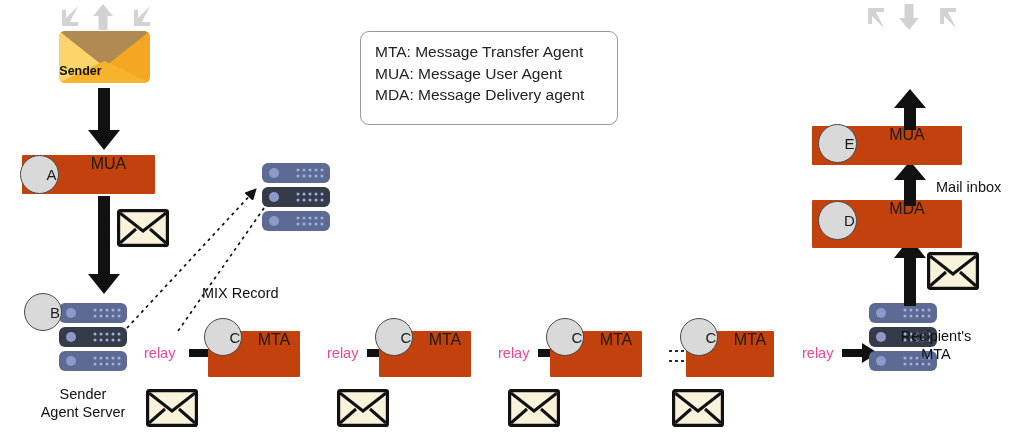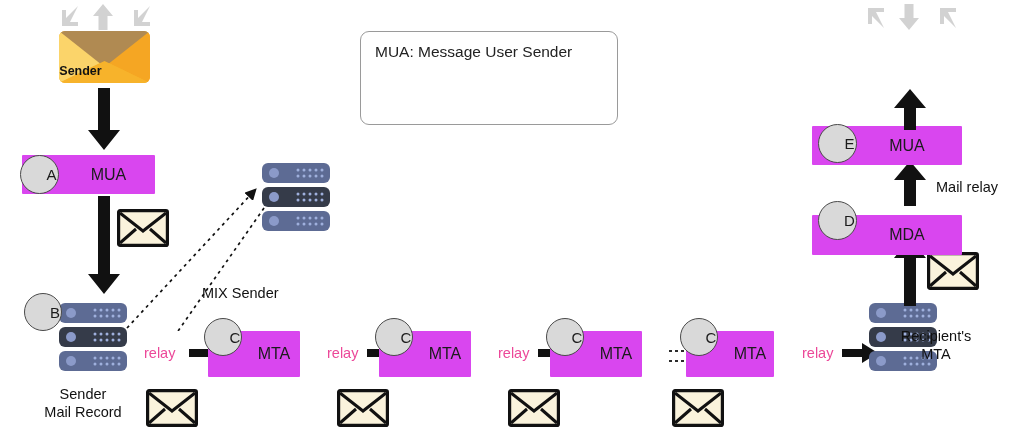--- a/index.html
+++ b/index.html
@@ -29,22 +29,22 @@
   .bigenv .envlabel {
     position:absolute; left:0; right:0; bottom:5px;
     text-align:center; font-size:12.5px; font-weight:700; color:#111;
   }
 
   
   .triarrows { width:100px; height:30px; }
 
   
   .gbox {
-    background:#d946ef; border-radius:1px;
-    display:flex; align-items:center;
+    background:#c2410c; border-radius:1px;
+    display:flex; align-items:flex-start;
   }
   .gbox .gtext {
     font-size:16px; color:#1b1b1b; width:100%;
     text-align:center; padding-left:16px;
   }
   .step-circle {
     position:absolute; border-radius:50%;
     background:#d9d9d9; border:1.6px solid #4a4a4a;
     display:flex; align-items:center; justify-content:center;
     font-size:15px; color:#1b1b1b;
@@ -60,21 +60,23 @@
   .plabel { font-size:14.5px; color:#111; line-height:18px; text-align:center; white-space:nowrap;}
   .plabel-l { font-size:14.5px; color:#111; line-height:18px; white-space:nowrap;}
   .relay { font-size:14.5px; color:#ec4899; white-space:nowrap; }
 </style>
 </head>
 <body>
 
 <div id="stage">
 
   <div class="abs legend">
-    <div class="legend-line">MUA: Message User Sender</div>
+    <div class="legend-line">MTA: Message Transfer Agent</div>
+    <div class="legend-line">MUA: Message User Agent</div>
+    <div class="legend-line">MDA: Message Delivery agent</div>
   </div>
 
   <div class="abs triarrows" style="left:32px; top:2px;">
     <svg width="100" height="30" viewBox="0 0 100 30">
       <g fill="#d2d2d2">
         <path d="M22 4 L10 16 L10 8 L6 8 L6 24 L22 24 L22 20 L14 20 Z" transform="rotate(0 14 16)"></path>
         <path d="M47 2 L57 14 L51.5 14 L51.5 28 L42.5 28 L42.5 14 L37 14 Z"></path>
         <path d="M78 4 L90 16 L90 8 L94 8 L94 24 L78 24 L78 20 L86 20 Z" transform="scale(-1,1) translate(-172,0)"></path>
       </g>
     </svg>
@@ -165,21 +167,21 @@
           <circle cx="54" cy="61" r="1.5"></circle>
           <circle cx="60" cy="61" r="1.5"></circle>
       </g>
     </svg>
   </div>
   <div class="abs step-circle" style="left:24px; top:293px; width:38px; height:38px;">
     <span>B</span>
   </div>
   <div class="abs plabel" style="left:9px; top:385px; width:124px;">
     <div>Sender</div>
-    <div>Mail Record</div>
+    <div>Agent Server</div>
   </div>
 
   <div class="abs rack" style="left:238px; top:163px;">
     <svg width="68" height="70" viewBox="0 0 68 70">
       <rect x="0" y="0" width="68" height="20" rx="6" fill="#5d6b94"></rect>
       <rect x="0" y="24" width="68" height="20" rx="6" fill="#353b49"></rect>
       <rect x="0" y="48" width="68" height="20" rx="6" fill="#5d6b94"></rect>
       <circle cx="12" cy="10" r="5" fill="#8b9ac9"></circle>
       <circle cx="12" cy="34" r="5" fill="#8b9ac9"></circle>
       <circle cx="12" cy="58" r="5" fill="#8b9ac9"></circle>
@@ -225,21 +227,21 @@
           <path d="M0,0 L7,3.5 L0,7 z" fill="#111"></path>
         </marker>
         <marker id="arrDn" markerWidth="7" markerHeight="7" refX="5.5" refY="3.5" orient="auto">
           <path d="M0,0 L7,3.5 L0,7 z" fill="#111"></path>
         </marker>
       </defs>
       <line x1="3" y1="142" x2="131" y2="4" stroke="#111" stroke-width="1.7" stroke-dasharray="3 4" marker-end="url(#arrUp)"></line>
       <line x1="140" y1="22" x2="38" y2="168" stroke="#111" stroke-width="1.7" stroke-dasharray="3 4" marker-end="url(#arrDn)"></line>
     </svg>
   </div>
-  <div class="abs plabel-l" style="left:178px; top:284px;">MIX Sender</div>
+  <div class="abs plabel-l" style="left:178px; top:284px;">MIX Record</div>
 
   <div class="abs relay" style="left:120px; top:345px;">relay</div>
   <div class="abs" style="left:165px; top:343px;">
     <svg width="36" height="20" viewBox="0 0 36 20">
         <path d="M0 6 H20 V0 L36 10 L20 20 V14 H0 Z" fill="#111"></path>
       </svg>
   </div>
 
   <div class="abs gbox" style="left:208px; top:331px; width:92px; height:46px;">
     <div class="gtext">MTA</div>
@@ -378,33 +380,33 @@
     </svg>
   </div>
   <div class="abs smenv" style="left:903px; top:252px;">
     <svg width="52" height="38" viewBox="0 0 52 38">
       <rect x="1.6" y="1.6" width="48.8" height="34.8" rx="1.5" fill="#faf3dc" stroke="#111" stroke-width="3.2"></rect>
       <path d="M3 4 L26 22 L49 4" fill="none" stroke="#111" stroke-width="3"></path>
       <path d="M3 34 L19 20 M49 34 L33 20" fill="none" stroke="#111" stroke-width="3"></path>
     </svg>
   </div>
 
-  <div class="abs gbox" style="left:812px; top:215px; width:150px; height:40px;">
+  <div class="abs gbox" style="left:812px; top:200px; width:150px; height:48px;">
     <div class="gtext">MDA</div>
   </div>
   <div class="abs step-circle" style="left:818px; top:201px; width:39px; height:39px;">
     <span>D</span>
   </div>
 
   <div class="abs" style="left:866px; top:160px;">
     <svg width="40" height="46" viewBox="0 0 40 46">
       <path d="M14 46 H26 V20 H36 L20 1 L4 20 H14 Z" fill="#111"></path>
     </svg>
   </div>
-  <div class="abs plabel-l" style="left:912px; top:178px;">Mail relay</div>
+  <div class="abs plabel-l" style="left:912px; top:178px;">Mail inbox</div>
 
   <div class="abs gbox" style="left:812px; top:126px; width:150px; height:39px;">
     <div class="gtext">MUA</div>
   </div>
   <div class="abs step-circle" style="left:818px; top:124px; width:39px; height:39px;">
     <span>E</span>
   </div>
 
   <div class="abs" style="left:866px; top:88px;">
     <svg width="40" height="42" viewBox="0 0 40 42">

